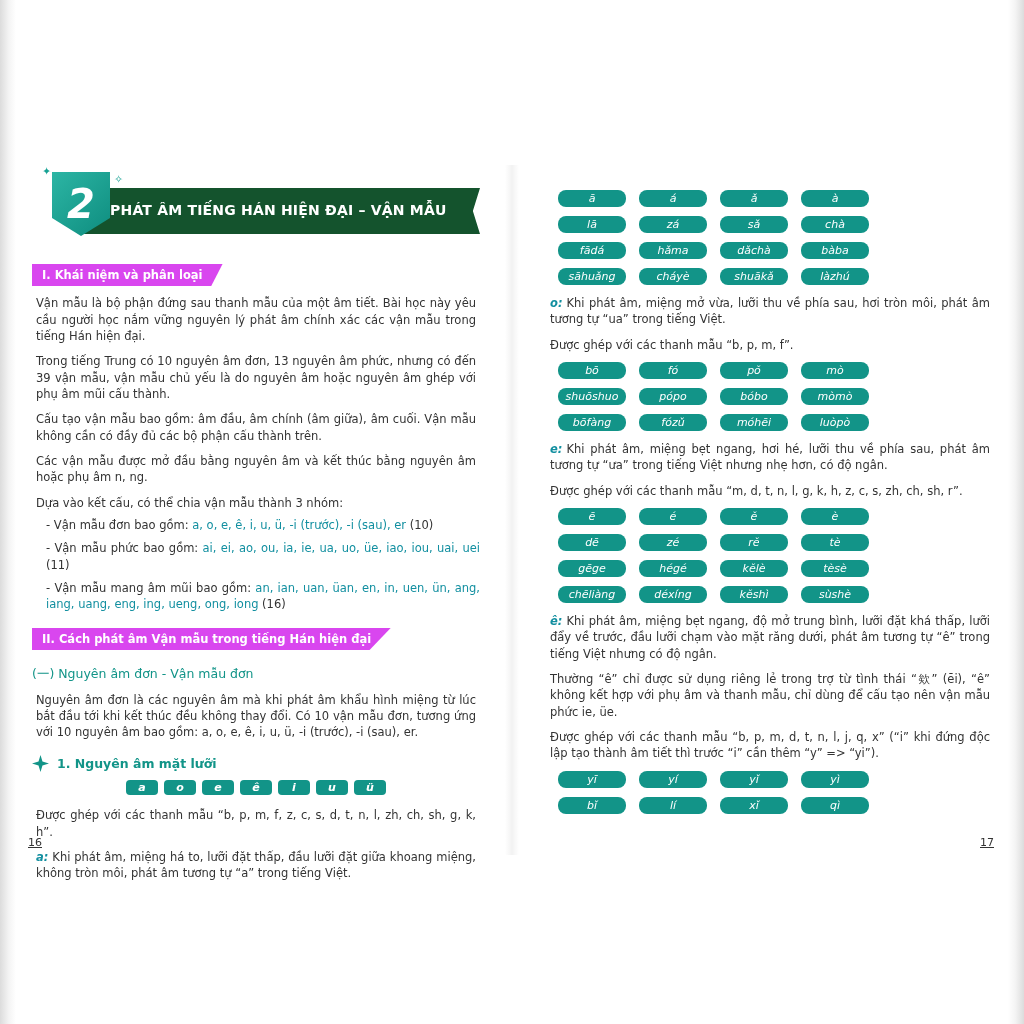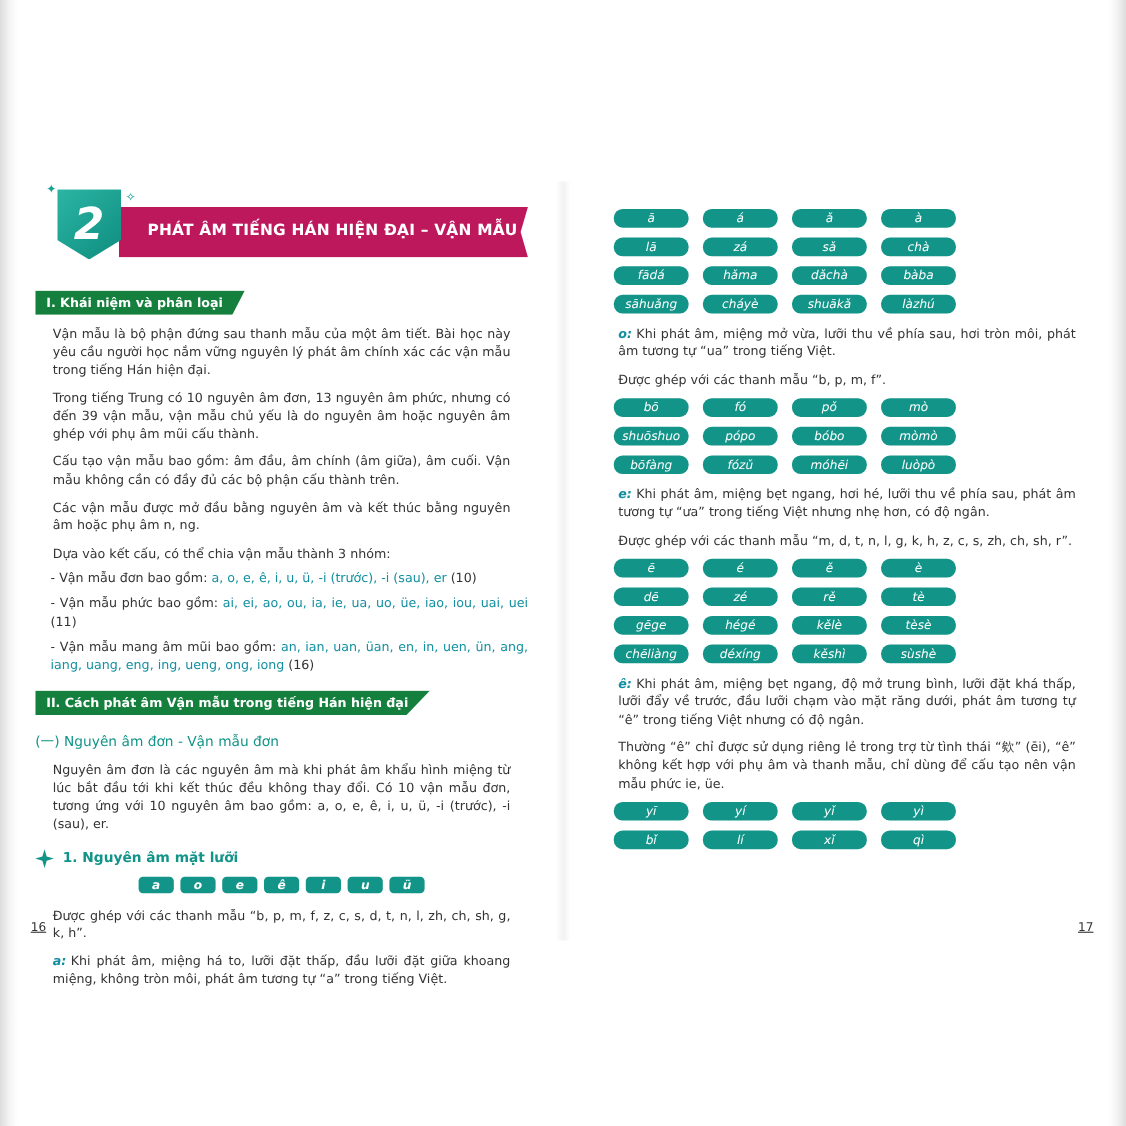--- a/index.html
+++ b/index.html
@@ -24,32 +24,32 @@
     position:absolute; left:20px; top:0; width:58px; height:64px; z-index:2;
     background:linear-gradient(135deg,#2cb5a4,#0e8d7f);
     clip-path:polygon(0 0,100% 0,100% 72%,50% 100%,0 72%);
     display:flex; align-items:center; justify-content:center;
   }
   .chap-badge .num { color:#fff; font-size:40px; font-weight:bold; font-style:italic; line-height:1; }
   .sparkle { position:absolute; color:#17a294; font-size:11px; line-height:1; }
   .sparkle.s1 { left:10px; top:-6px; }
   .sparkle.s2 { left:82px; top:2px; }
   .chap-ribbon {
-    position:absolute; left:76px; right:0; top:16px; height:46px; background:#be185d;
+    position:absolute; left:52px; right:0; top:16px; height:46px; background:#14532d;
     clip-path:polygon(0 0,100% 0,98.2% 50%,100% 100%,0 100%);
     display:flex; align-items:center; padding-left:26px; box-sizing:border-box;
   }
   .chap-ribbon .t { color:#ffffff; font-weight:bold; font-size:14px; letter-spacing:0.2px; white-space:nowrap; }
 
   .banner {
-    display:inline-block; background:#15803d; color:#ffffff; font-weight:bold;
+    display:inline-block; background:#d946ef; color:#ffffff; font-weight:bold;
     font-size:11.5px; padding:3px 20px 3px 10px; margin:8px 0 9px;
     clip-path:polygon(0 0,100% 0,94% 100%,0 100%); text-align:center;
   }
-  p { margin:0 16px 9px; }
+  p { margin:0 4px 9px; }
   .tight { margin-bottom:6px; }
   .accent-text { color:#128fa0; }
   .p-label { color:#128fa0; font-weight:bold; font-style:italic; margin-right:4px; }
   .list-item { margin:0 0 7px; padding-left:14px; }
 
   .subhead { color:#129488; font-weight:normal; font-size:12.5px; margin:6px 0 9px; text-align:left; }
   .star-head { display:flex; align-items:flex-end; gap:8px; margin:14px 0 8px; }
   .star-head svg { flex:0 0 auto; }
   .star-head .t { color:#129488; font-weight:bold; font-size:12.5px; }
 
@@ -221,20 +221,21 @@
           <span class="chip">kěshì</span>
           <span class="chip">sùshè</span>
         </div>
       </div>
 
     <p>
       <span class="p-label">ê:</span><span>Khi phát âm, miệng bẹt ngang, độ mở trung bình, lưỡi đặt khá thấp, lưỡi đẩy về trước, đầu lưỡi chạm vào mặt răng dưới, phát âm tương tự “ê” trong tiếng Việt nhưng có độ ngân.</span>
     </p>
     <p>Thường “ê” chỉ được sử dụng riêng lẻ trong trợ từ tình thái “欸” (ēi), “ê” không kết hợp với phụ âm và thanh mẫu, chỉ dùng để cấu tạo nên vận mẫu phức ie, üe.</p>
 
+    <p>Được ghép với các thanh mẫu “b, p, m, d, t, n, l, j, q, x” (“i” khi đứng độc lập tạo thành âm tiết thì trước “i” cần thêm “y” =&gt; “yi”).</p>
 
     <div class="chip-grid">
         <div class="chip-row">
           <span class="chip">yī</span>
           <span class="chip">yí</span>
           <span class="chip">yǐ</span>
           <span class="chip">yì</span>
         </div>
         <div class="chip-row">
           <span class="chip">bǐ</span>

